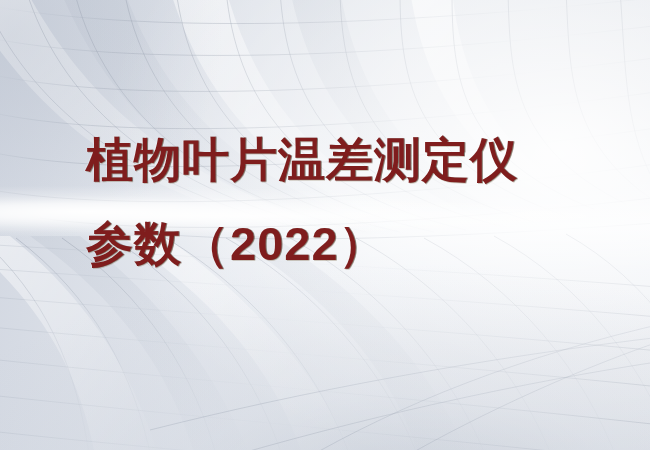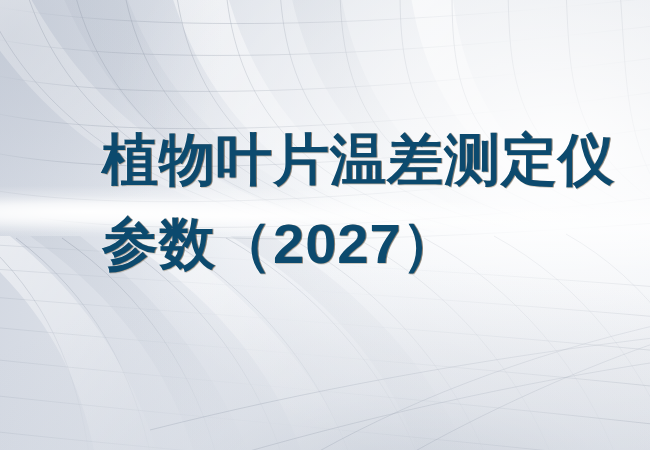--- a/index.html
+++ b/index.html
@@ -87,31 +87,30 @@
   
 
   .title-block {
     position: absolute;
     left: 86px;
     top: 118px;
     width: 520px;
   }
 
   .title-line {
-    font-size: 56px;
+    font-size: 47px;
     line-height: 84px;
     font-weight: 700;
-    color: #0c4a6e;
+    color: #7f1d1d;
     letter-spacing: 1px;
     white-space: nowrap;
     text-shadow:
        1px 0 0 rgba(40,30,20,0.45),
        1px 1px 0 rgba(120,95,60,0.30),
       -1px 0 1px rgba(255,255,255,0.25);
-    margin-left: 16px;
   }
 </style>
 </head>
 <body>
 
 <div id="canvas">
 
   <div class="bg-layer bg-base"></div>
 
   <svg class="bg-layer bg-mesh" viewBox="0 0 650 450" preserveAspectRatio="none">
@@ -213,16 +212,16 @@
   </svg>
 
   <div class="bg-layer bg-rightglow"></div>
 
   <div class="bg-layer bg-shade"></div>
 
   <div class="bg-layer bg-highlight"></div>
 
   <div class="title-block">
     <div class="title-line">植物叶片温差测定仪</div>
-    <div class="title-line">参数（2027）</div>
+    <div class="title-line">参数（2022）</div>
   </div>
 
 </div>
 
 </body></html>

